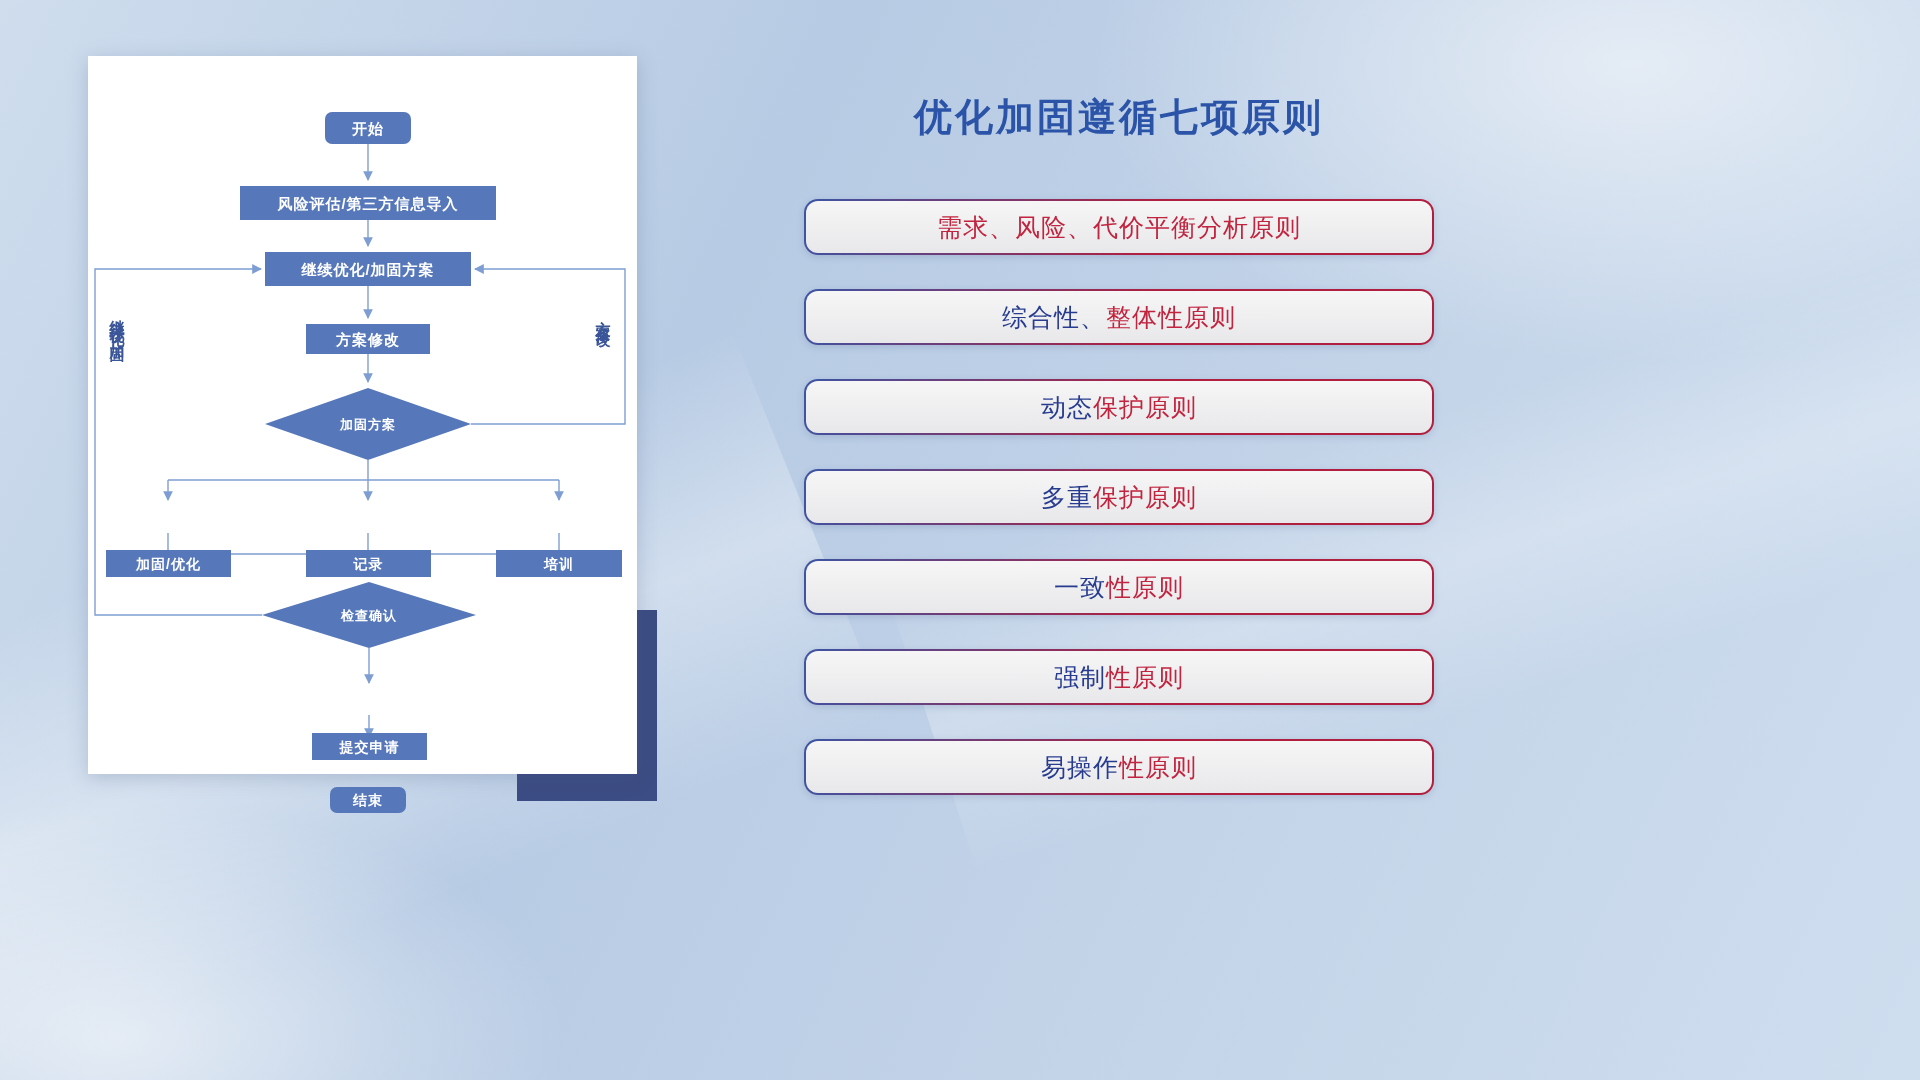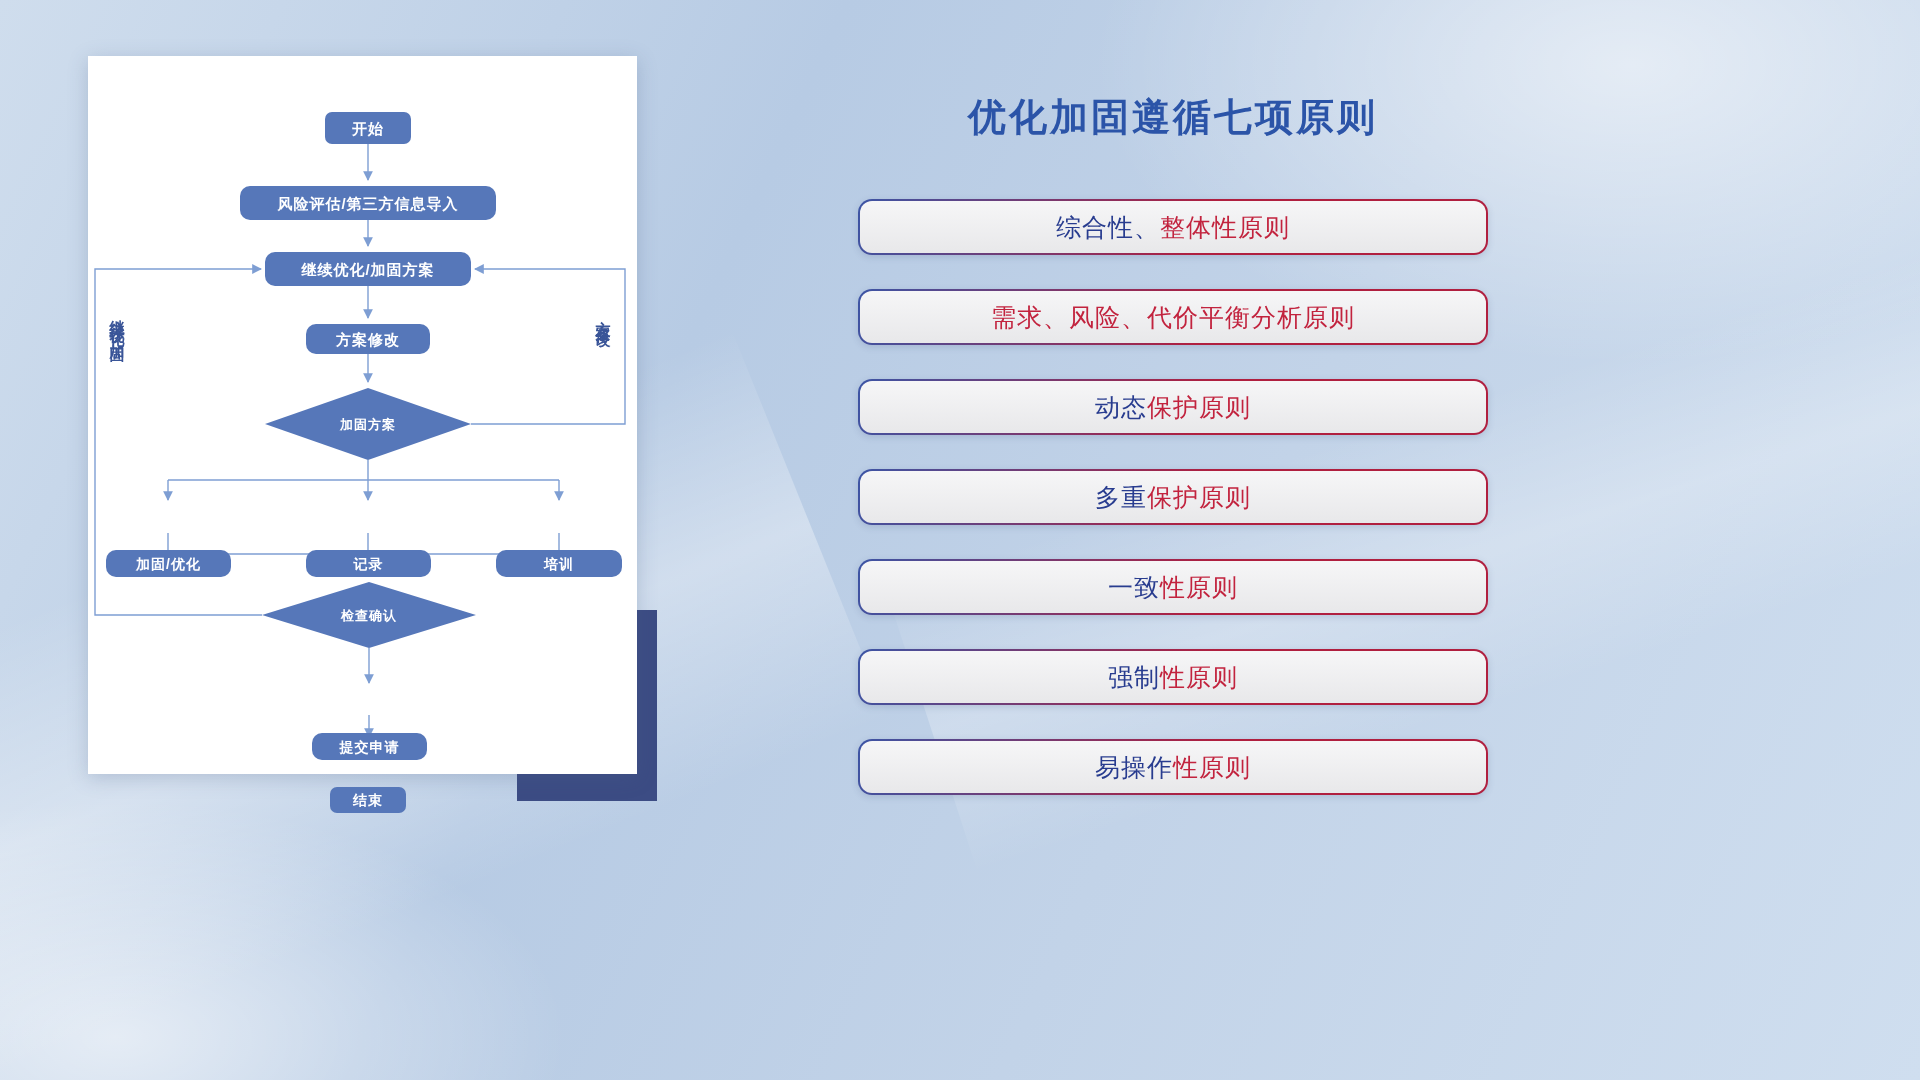--- a/index.html
+++ b/index.html
@@ -42,36 +42,36 @@
     position:absolute;left:88px;top:56px;width:549px;height:718px;
     background:#ffffff;z-index:2;
     box-shadow:0 4px 18px rgba(70,90,130,.25);
   }
   .connectors{position:absolute;left:0;top:0;width:549px;height:718px;}
   .connectors path{stroke:var(--line_blue);stroke-width:1.4;fill:none;}
   .connectors marker path{fill:var(--line_blue);stroke:none;}
   .node{
     position:absolute;background:var(--node_blue);color:#fff;
     display:flex;align-items:center;justify-content:center;
-    font-size:15px;font-weight:bold;border-radius:10px;line-height:1;
+    font-size:15px;font-weight:bold;border-radius:0;line-height:1;
     letter-spacing:1px;white-space:nowrap;
   }
   .node.pill{border-radius:7px;}
   .node.small{font-size:14px;margin-top:44px;}
   .node.diamond{
     background:var(--node_blue);border-radius:0;font-size:13px;
     clip-path:polygon(50% 0,100% 50%,50% 100%,0 50%);
   }
   .vlabel{
     position:absolute;writing-mode:vertical-rl;color:var(--side_label);
     font-size:15px;font-weight:bold;letter-spacing:4px;line-height:1;
   }
 
   
-  .panel{position:absolute;left:858px;top:92px;width:630px;z-index:2;}
+  .panel{position:absolute;left:804px;top:92px;width:630px;z-index:2;}
   .panel-title{
     color:var(--title_blue);font-size:38px;font-weight:bold;text-align:center;
     letter-spacing:3px;margin-bottom:56px;
   }
   .plist{display:flex;flex-direction:column;gap:34px;}
   .pbox{
     height:56px;border-radius:14px;padding:2px;
     background:linear-gradient(110deg,var(--border_blue) 0%,var(--border_red) 55%);
     box-shadow:0 2px 7px rgba(60,80,120,.18);
   }
@@ -133,28 +133,28 @@
 
     <div class="vlabel" style="left:22px;top:252px">继续优化/加固</div>
     <div class="vlabel" style="left:508px;top:252px">方案修改</div>
   </div>
 
   <div class="panel">
     <div class="panel-title">优化加固遵循七项原则</div>
     <div class="plist">
       <div class="pbox">
         <div class="pinner">
-            <span class="blue">综合性、</span>
-            <span class="red">整体性原则</span>
+            <span class="blue"></span>
+            <span class="red">需求、风险、代价平衡分析原则</span>
           </div>
       </div>
       <div class="pbox">
         <div class="pinner">
-            <span class="blue"></span>
-            <span class="red">需求、风险、代价平衡分析原则</span>
+            <span class="blue">综合性、</span>
+            <span class="red">整体性原则</span>
           </div>
       </div>
       <div class="pbox">
         <div class="pinner">
             <span class="blue">动态</span>
             <span class="red">保护原则</span>
           </div>
       </div>
       <div class="pbox">
         <div class="pinner">

